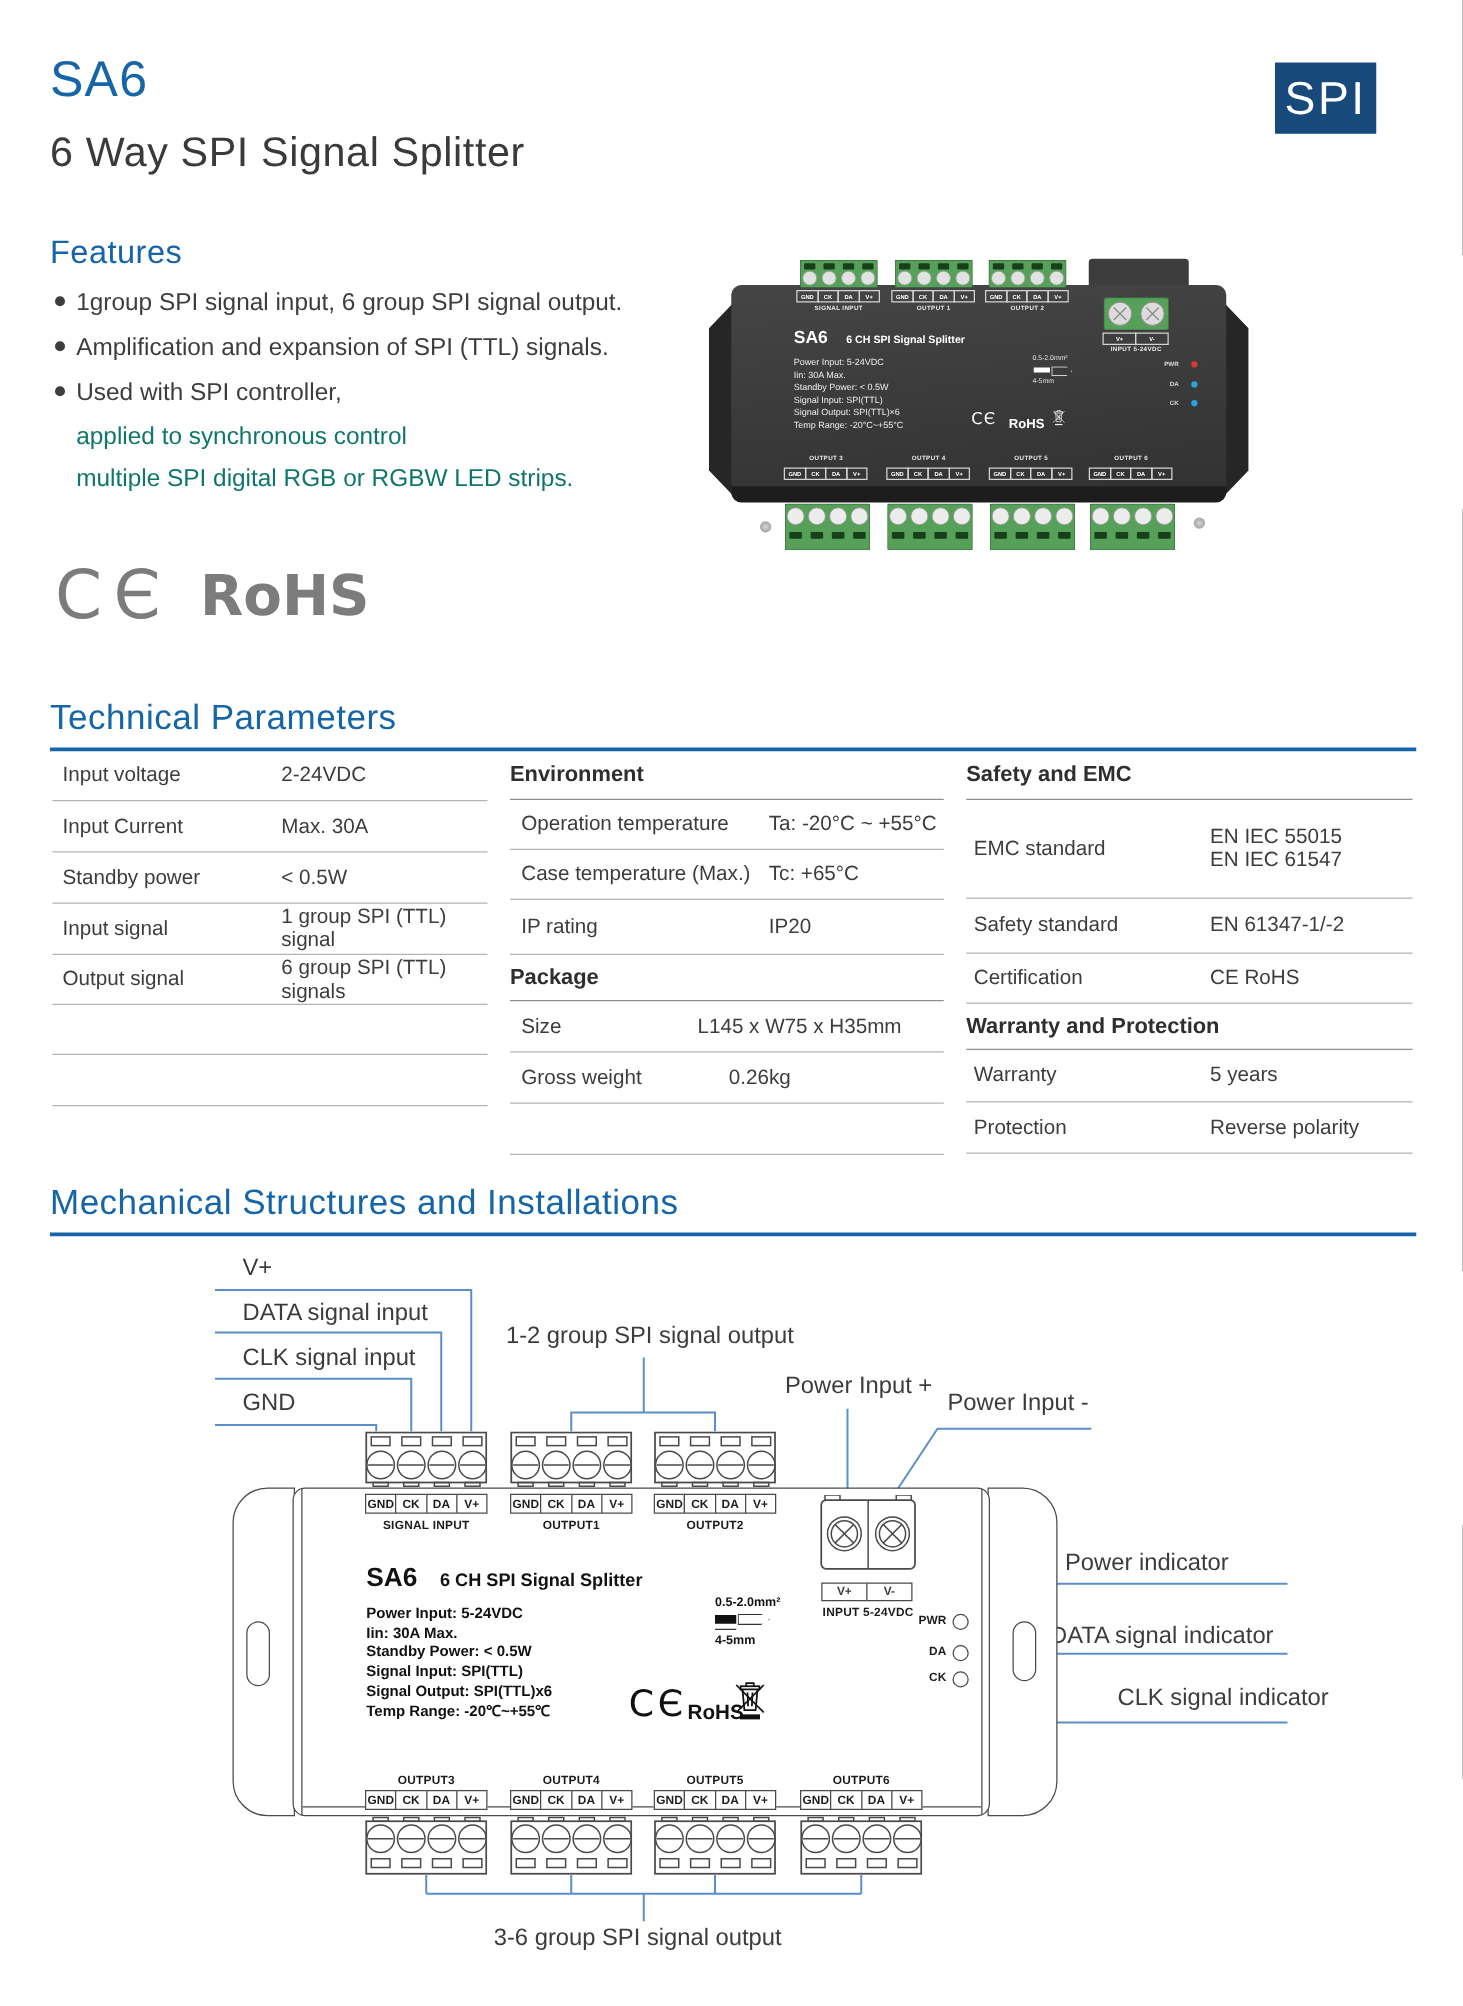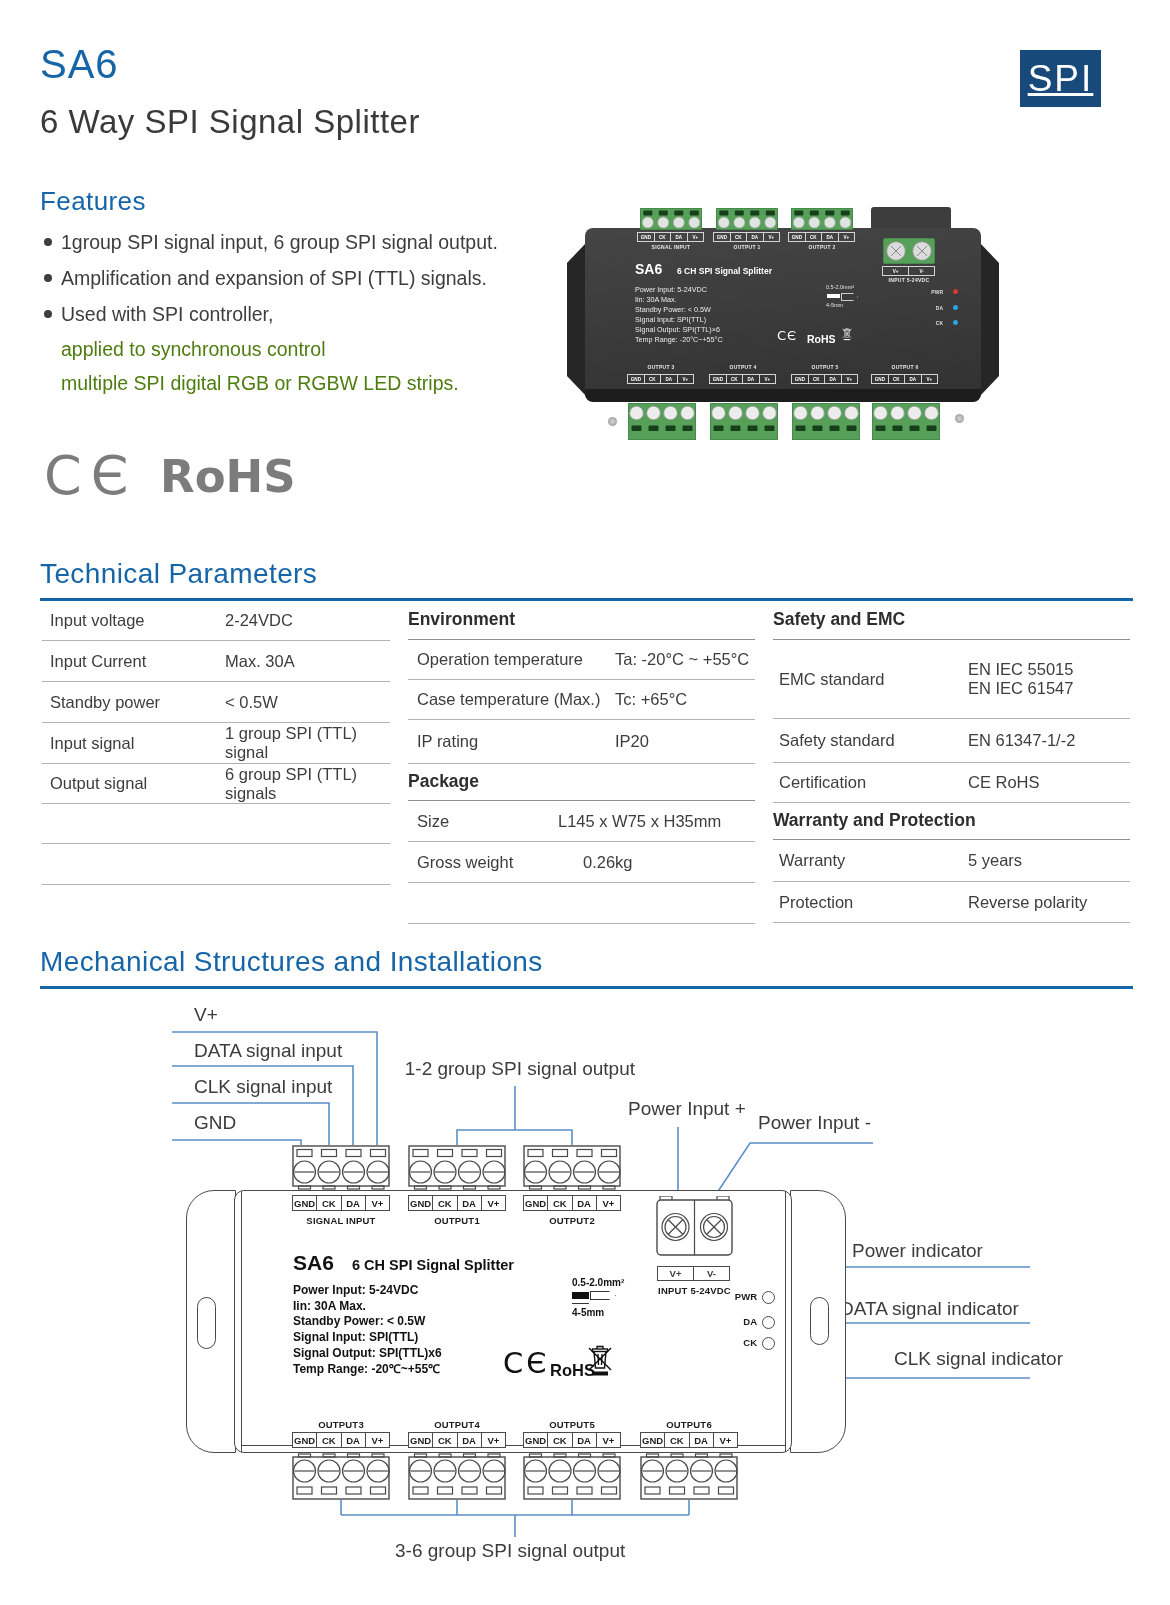--- a/index.html
+++ b/index.html
@@ -3,27 +3,27 @@
 <meta charset="utf-8">
 <style>
   html,body{margin:0;padding:0;background:#888;}
   #page{position:relative;width:1170px;height:1605px;background:#fff;overflow:hidden;
         font-family:"Liberation Sans",sans-serif;color:#3c3c3c;}
   .abs{position:absolute;}
   
   .h-model{left:40px;top:42px;font-size:40px;color:#1565a8;letter-spacing:1px;}
   .h-title{left:40px;top:103px;font-size:33px;color:#3a3a3a;letter-spacing:.5px;}
   .badge{left:1020px;top:50px;width:81px;height:57px;background:#17497b;color:#fff;
-         display:flex;align-items:center;justify-content:center;font-size:37px;letter-spacing:2px;text-decoration:underline;}
+         display:flex;align-items:center;justify-content:center;font-size:37px;letter-spacing:2px;}
   
   .sec-h{font-size:26px;color:#1565a8;letter-spacing:.4px;}
   .feat-line{left:44px;font-size:19.5px;color:#3d3d3d;}
   .feat-line .dot{display:inline-block;width:8px;height:8px;border-radius:50%;background:#3d3d3d;
                   margin-right:9px;vertical-align:3px;}
-  .feat-cont{left:61px;font-size:19.5px;color:#4d7c0f;}
+  .feat-cont{left:61px;font-size:19.5px;color:#0f766e;}
   
   .logo-ce{left:44px;top:444px;font-family:"DejaVu Sans",sans-serif;font-size:54px;color:#7c7c7c;letter-spacing:9px;}
   .logo-rohs{left:160px;top:450px;font-family:"DejaVu Sans",sans-serif;font-size:45px;font-weight:bold;color:#7c7c7c;}
   
   .rule{height:3px;background:#1565a8;}
   .tcol{position:absolute;top:600px;}
   .tch{height:40px;display:flex;align-items:flex-start;padding-top:9px;box-sizing:border-box;
        border-bottom:1px solid #8f8f8f;font-weight:bold;font-size:17.5px;color:#2e2e2e;}
   .tcr{position:relative;border-bottom:1px solid #b3b3b3;display:flex;align-items:center;}
   .tl{font-size:16.5px;color:#3d3d3d;}

